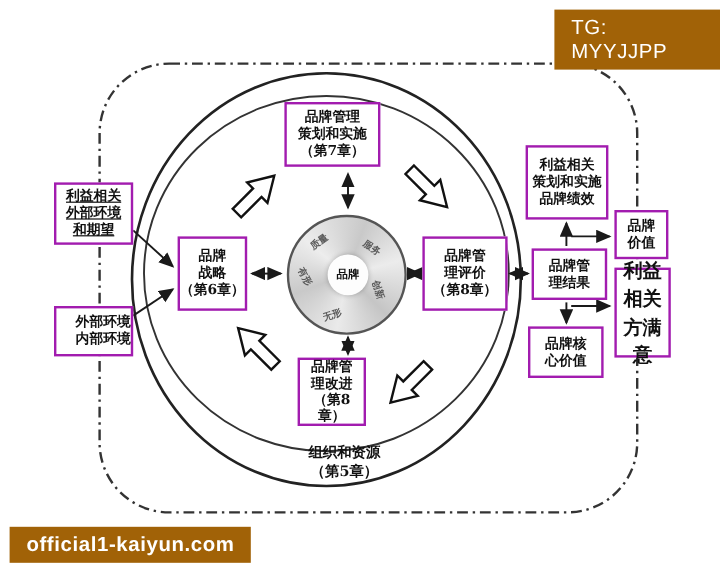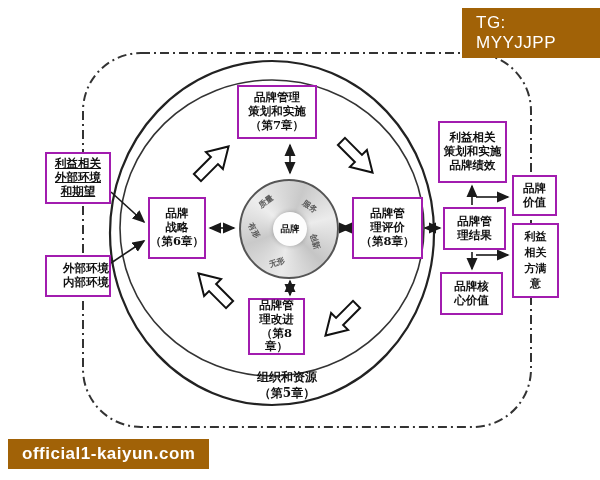--- a/index.html
+++ b/index.html
@@ -26,21 +26,21 @@
   }
   .b-planning{left:237px;top:85px;width:80px;height:54px;}
   .b-strategy{left:148px;top:197px;width:58px;height:62px;}
   .b-evaluation{left:352px;top:197px;width:71px;height:62px;}
   .b-improvement{left:248px;top:298px;width:57px;height:57px;}
   .b-needs{left:45px;top:152px;width:66px;height:52px;text-decoration:underline;}
   .b-environment{left:45px;top:255px;width:66px;height:42px;align-items:flex-end;}
   .b-results{left:443px;top:207px;width:63px;height:43px;}
   .b-strength{left:438px;top:121px;width:69px;height:62px;}
   .b-value{left:512px;top:175px;width:45px;height:41px;}
-  .b-satisfaction{left:512px;top:223px;width:47px;height:75px;font-size:11px;line-height:1.45;}
+  .b-satisfaction{left:512px;top:223px;width:47px;height:75px;font-size:16px;line-height:1.45;}
   .b-corevalue{left:440px;top:272px;width:63px;height:43px;}
   .ring-label{
     position:absolute;left:227px;top:366px;width:120px;height:40px;
     display:flex;flex-direction:column;align-items:center;justify-content:center;
     font-weight:bold;font-size:12px;line-height:1.3;text-align:center;color:#111;z-index:5;
   }
   
   .wheel{
     position:absolute;left:239px;top:179px;width:100px;height:100px;border-radius:50%;
     border:2px solid #555;box-sizing:border-box;z-index:6;

